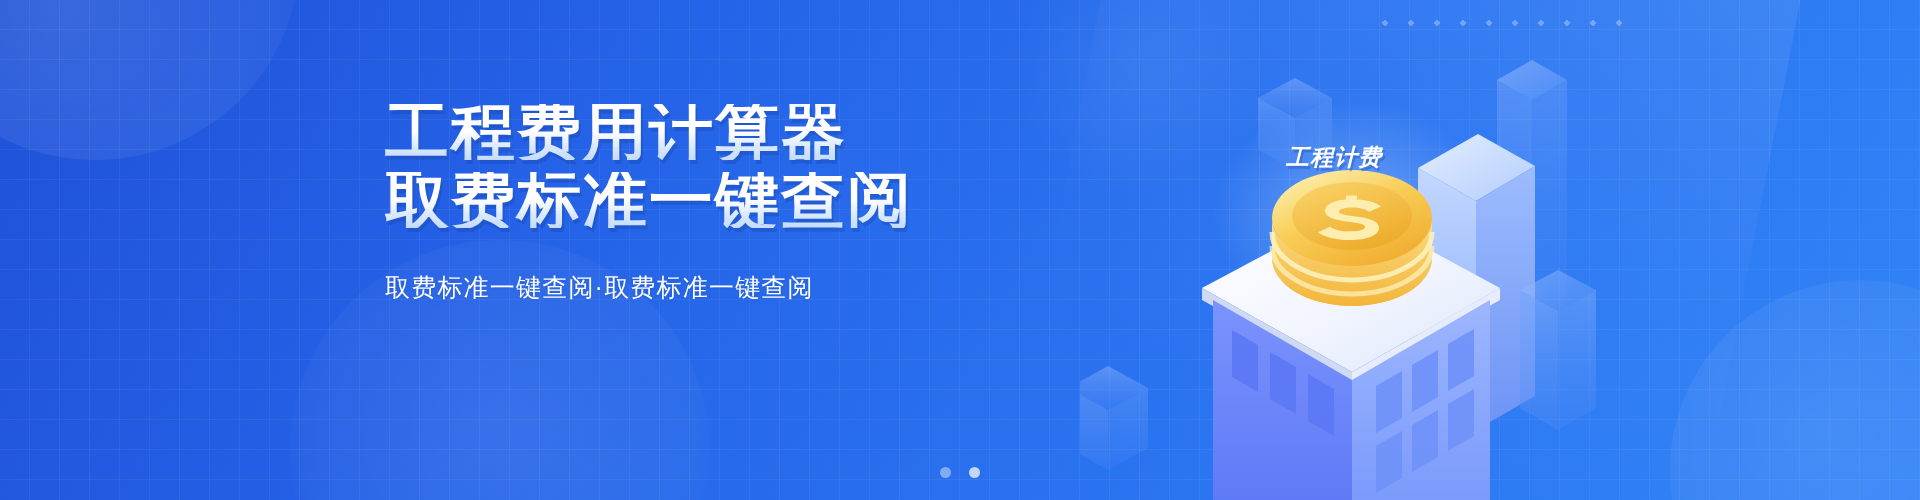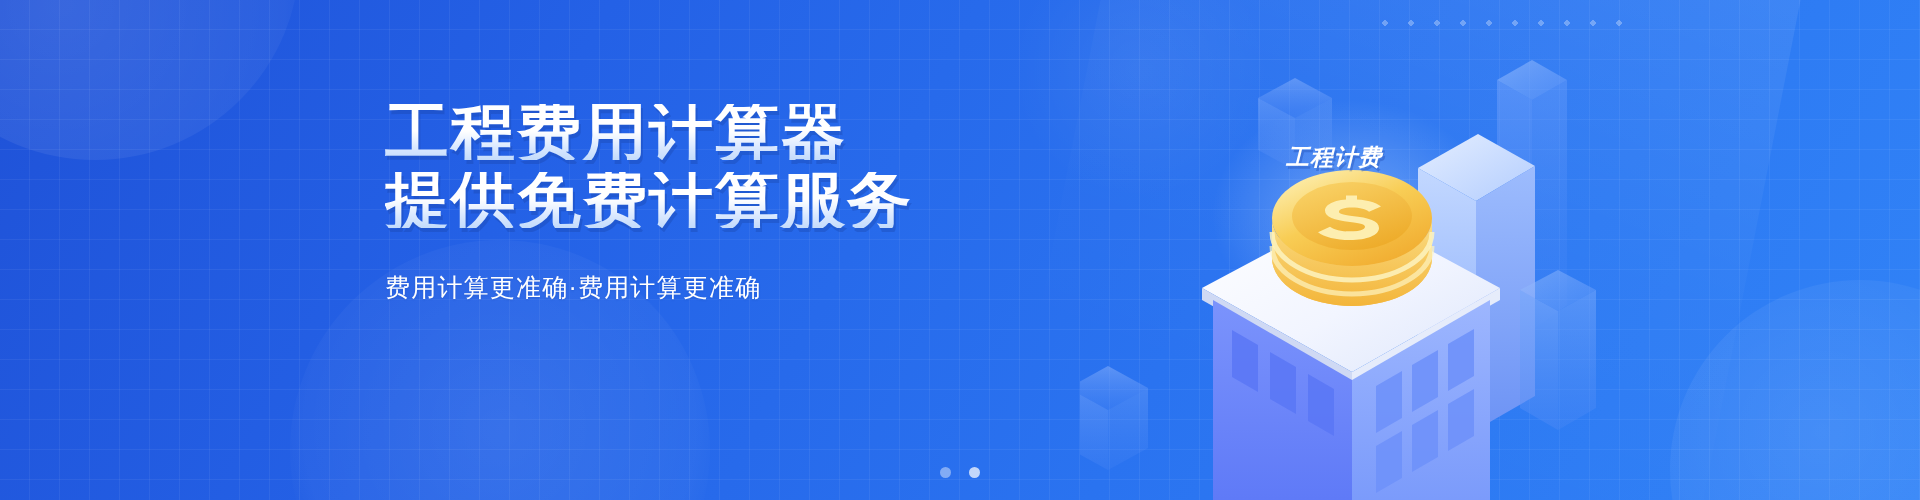--- a/index.html
+++ b/index.html
@@ -265,23 +265,23 @@
           <path d="M0,-28 c-16,0 -27,8 -27,19 c0,11 9,16 25,19 c11,2 15,4 15,8 c0,5 -6,8 -15,8 c-9,0 -16,-3 -20,-8 l-12,9 c6,8 18,13 32,13 c17,0 29,-8 29,-20 c0,-12 -10,-17 -27,-20 c-10,-2 -13,-4 -13,-7 c0,-4 5,-7 13,-7 c8,0 14,3 17,7 l12,-9 c-5,-7 -16,-12 -29,-12 z"></path>
         </g>
       </g>
     </svg>
   </div>
 
   <div class="badge-word">工程计费</div>
 
   <div class="copy">
     <div class="headline">工程费用计算器</div>
-    <div class="headline">提供免费计算服务</div>
+    <div class="headline">取费标准一键查阅</div>
     <div class="subcopy">
-      <div class="subline">费用计算更准确·费用计算更准确</div>
+      <div class="subline">取费标准一键查阅·取费标准一键查阅</div>
     </div>
   </div>
 
   <div class="nav-arrow nav-prev"></div>
   <div class="nav-arrow nav-next"></div>
 
   <div class="pager" id="pager">
       <div class="pager-dot"></div>
       <div class="pager-dot active"></div>
     </div>

